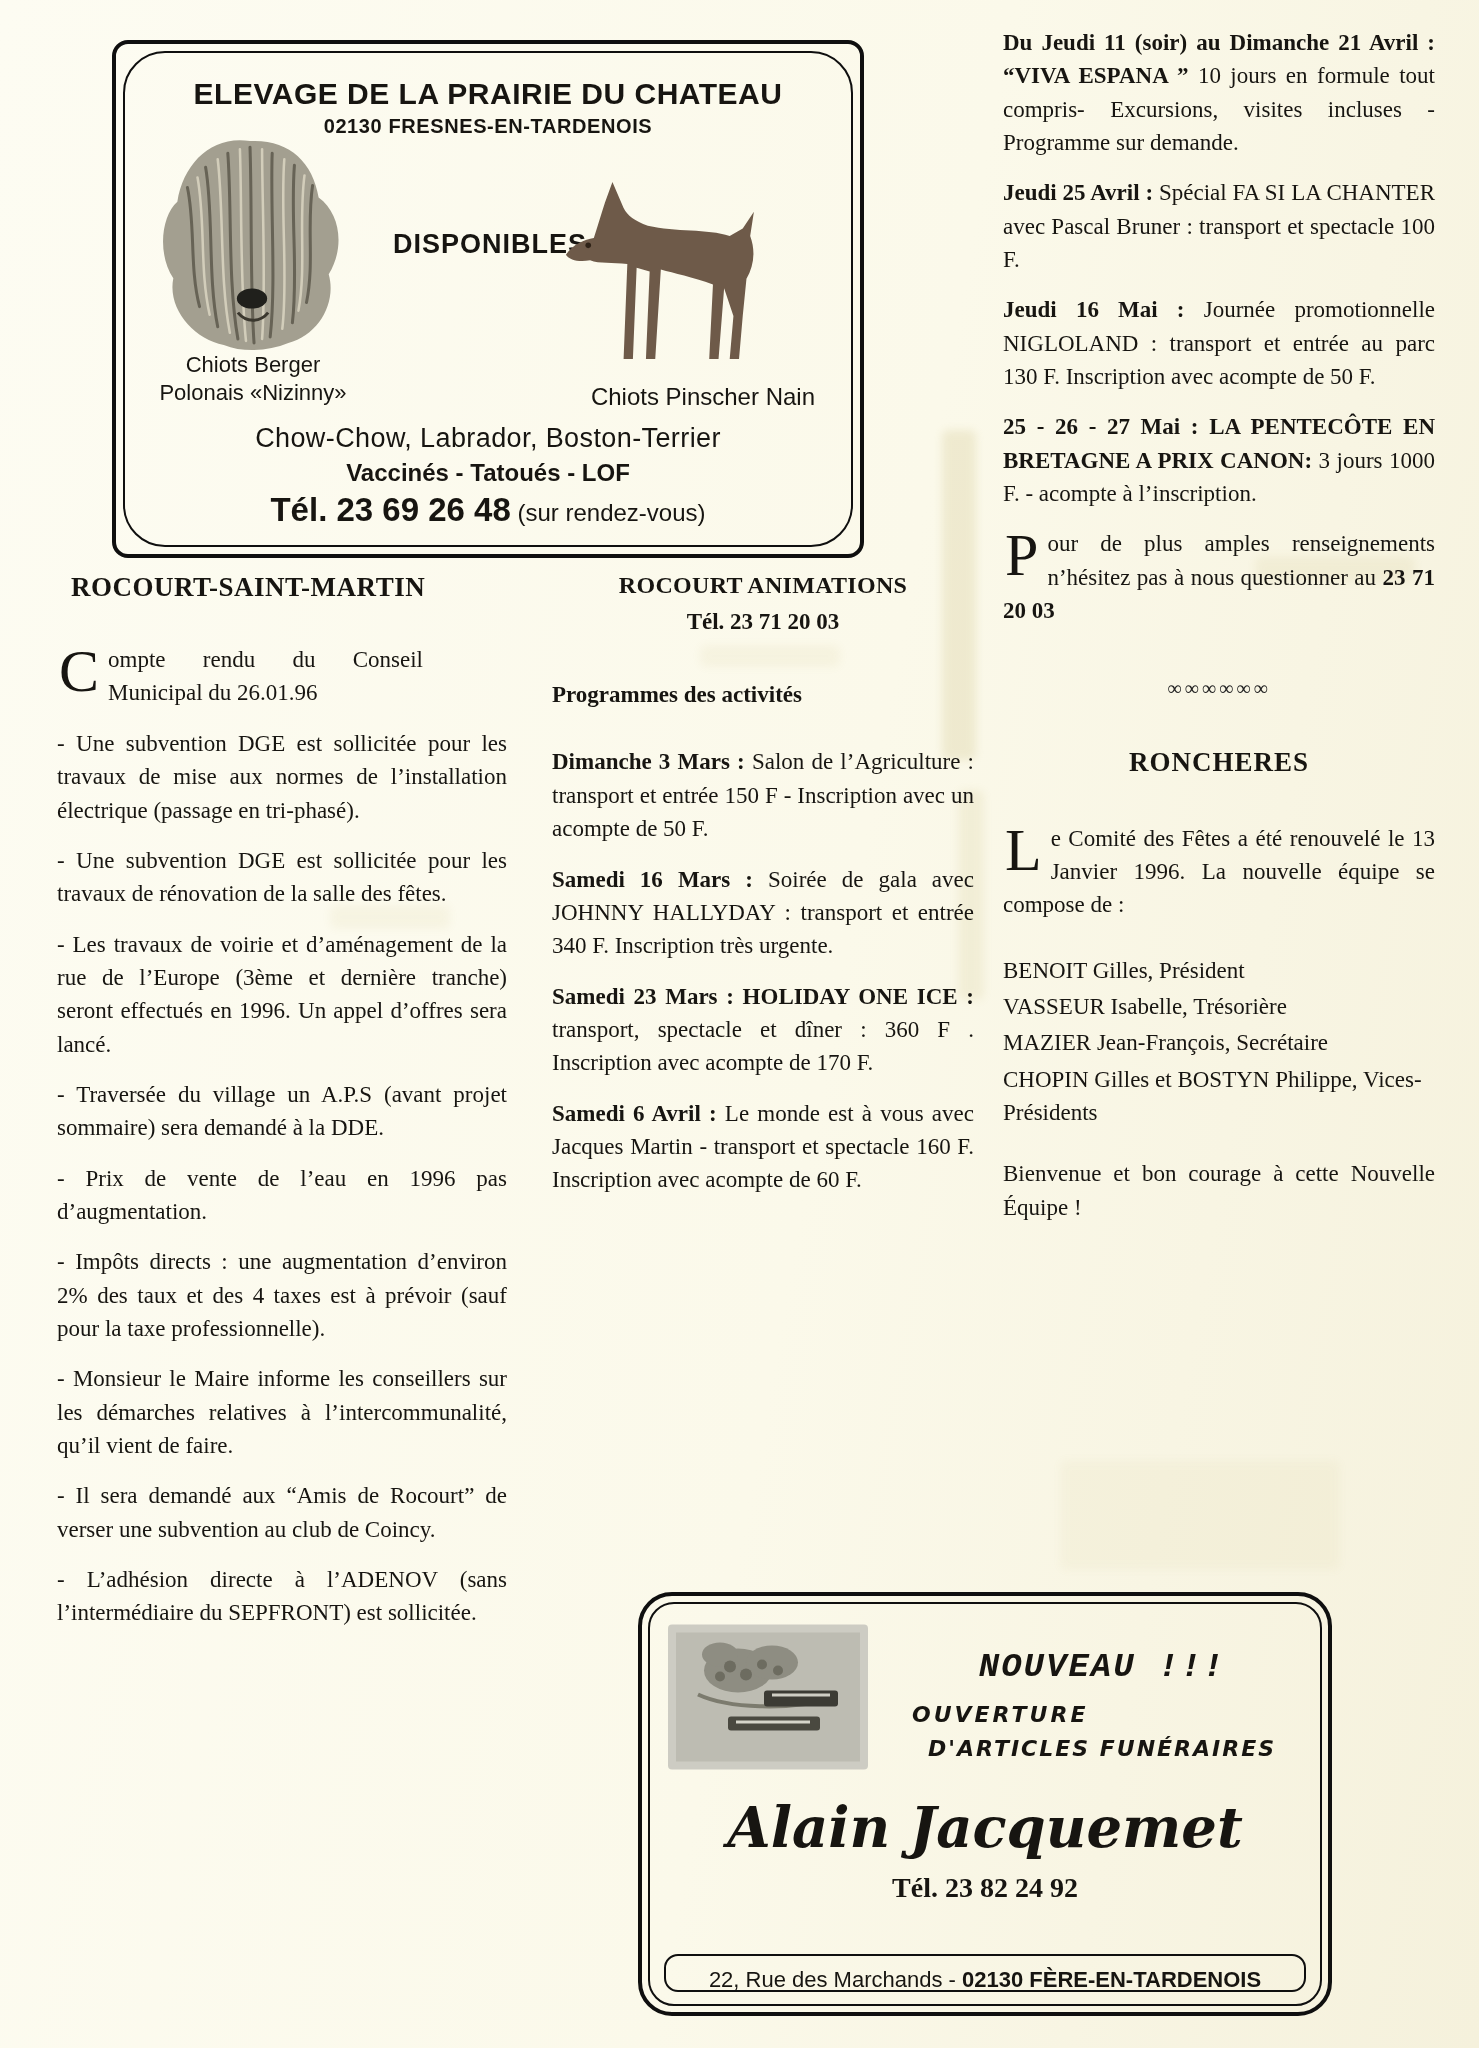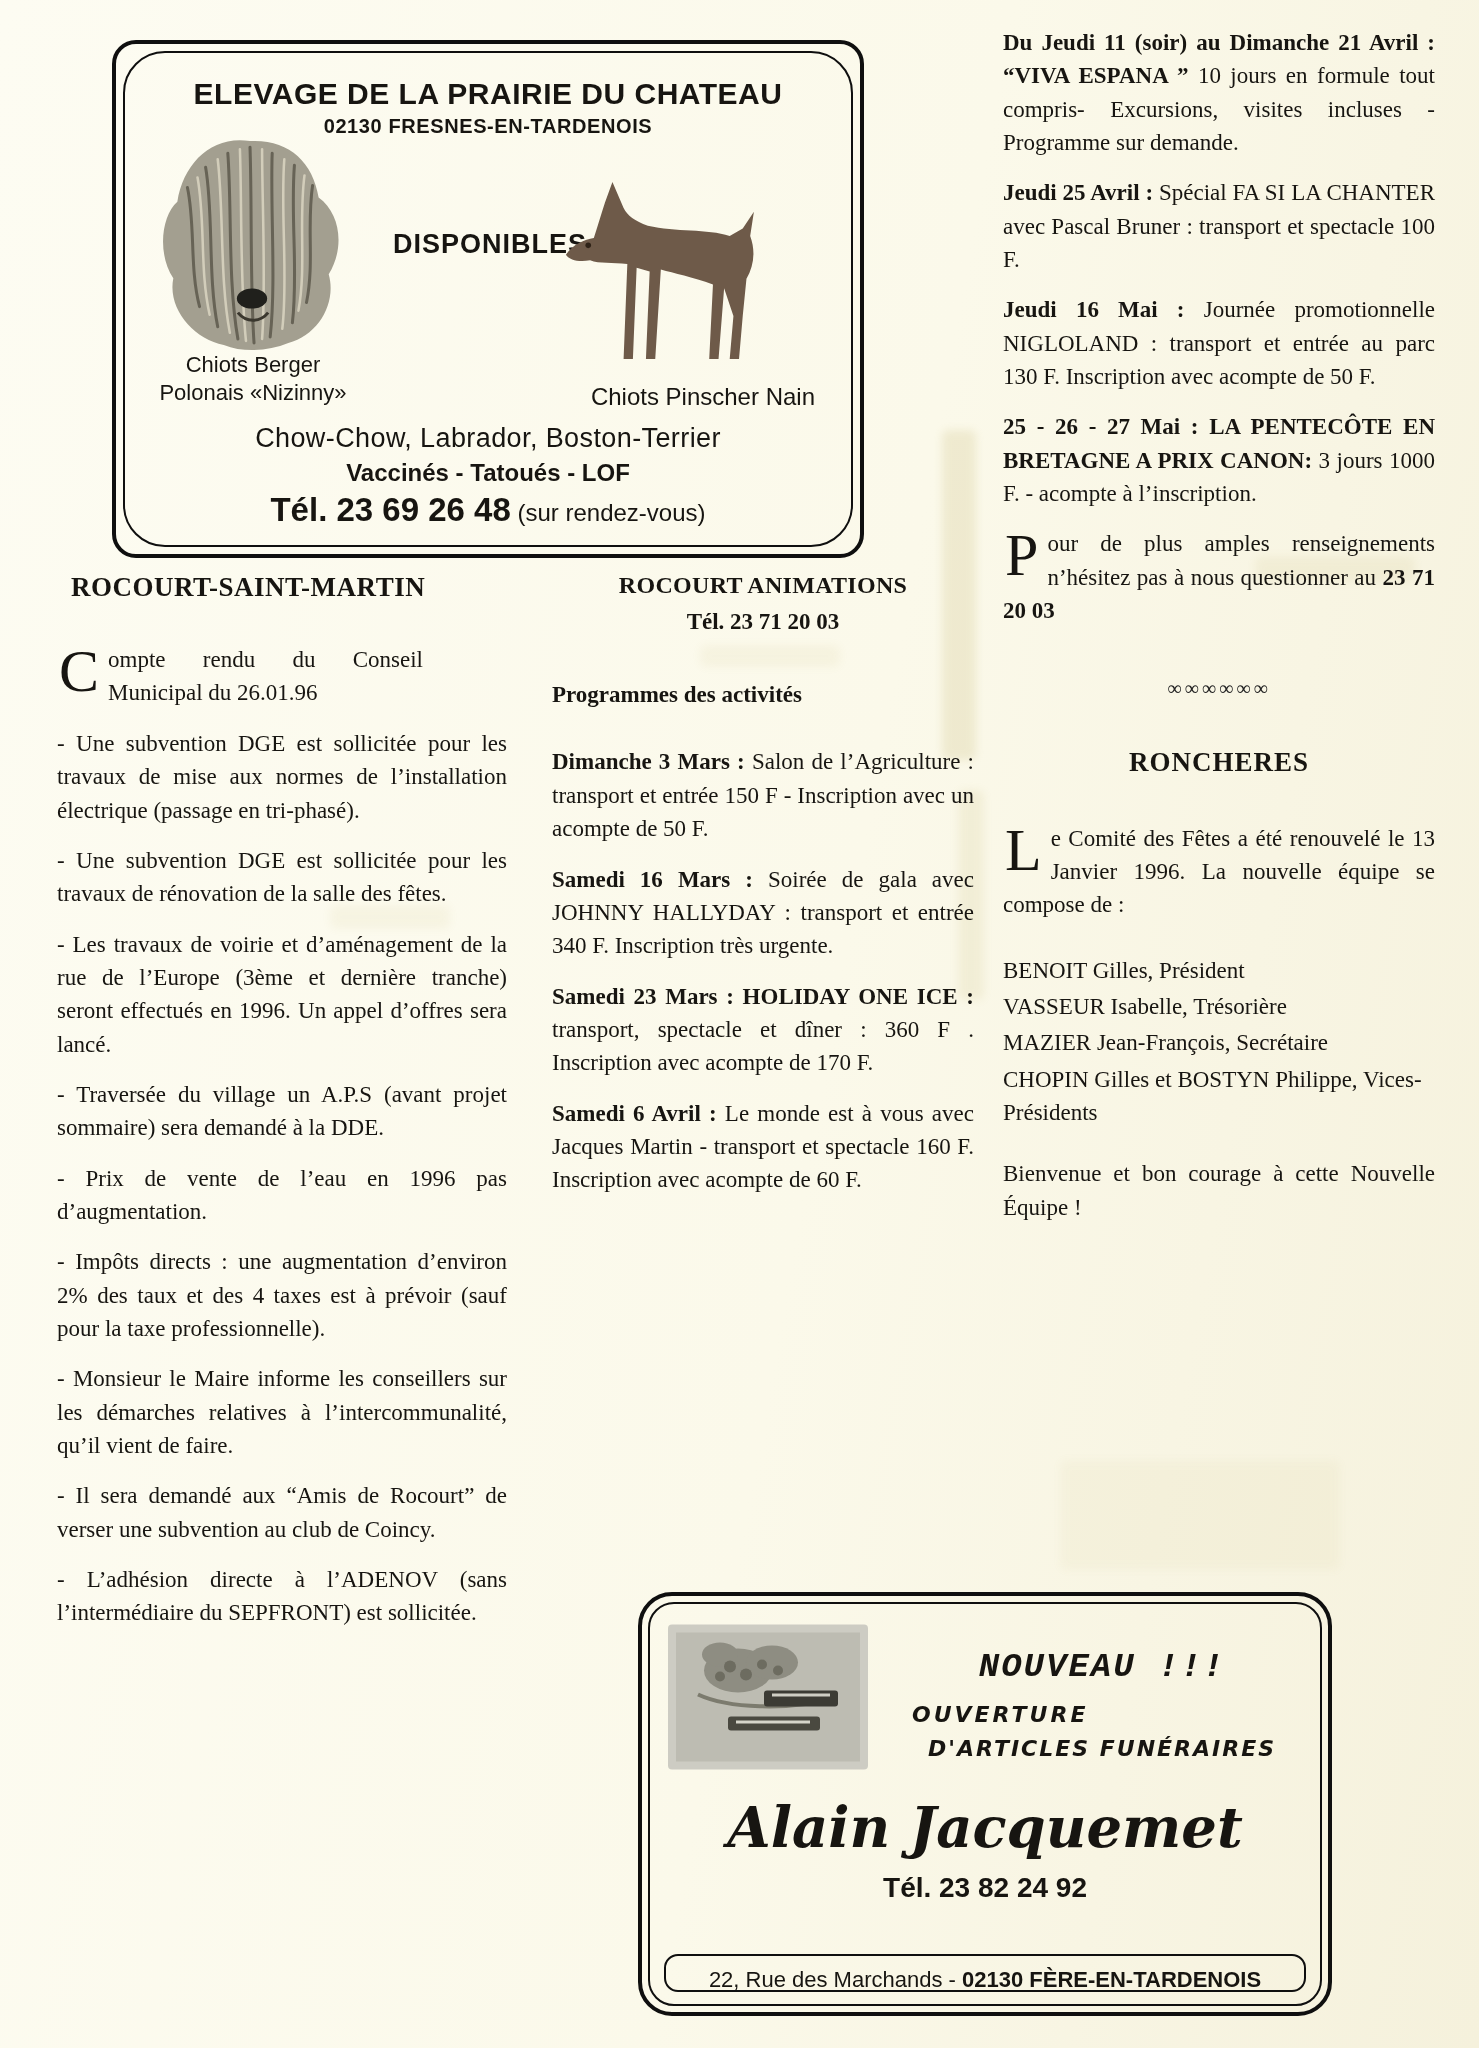--- a/index.html
+++ b/index.html
@@ -28,21 +28,21 @@
   .item b{white-space:normal}
   .right-item{margin:0 0 28px}
   .more-info{margin-top:34px}
   .sep{text-align:center;letter-spacing:3px;font-size:20px;margin:46px 0 40px;color:#222}
   .ronch-head{text-align:center;font-weight:bold;font-size:27px;letter-spacing:1px;margin:0 0 40px}
   .members{margin:32px 0 28px;text-align:left}
   .members div{margin:0 0 3px}
   .closing{margin-top:6px}
 
   
-  .adA{position:absolute;left:112px;top:40px;width:752px;height:518px;border:4px solid #0f0f0f;border-radius:24px;padding:7px}
+  .adA{position:absolute;left:112px;top:40px;width:752px;height:518px;border:4px solid #0f0f0f;border-radius:16px;padding:7px}
   .adA-in{position:relative;width:100%;height:100%;border:2px solid #0f0f0f;border-radius:42px;font-family:"Liberation Sans",sans-serif}
   .adA-in>div,.adA-in>svg{position:absolute}
   .adA-title{top:24px;left:0;width:100%;text-align:center;font-weight:bold;font-size:30px;letter-spacing:.5px}
   .adA-sub{top:62px;left:0;width:100%;text-align:center;font-weight:bold;font-size:20px;letter-spacing:.6px}
   .adA-disp{top:176px;left:232px;width:266px;text-align:center;font-weight:bold;font-size:27px;letter-spacing:1px}
   .adA-dog1{top:76px;left:24px;width:202px;height:222px}
   .adA-dog2{top:118px;left:426px;width:242px;height:212px}
   .adA-capL{top:298px;left:6px;width:244px;text-align:center;font-size:22px;line-height:1.25}
   .adA-capR{top:330px;left:418px;width:272px;text-align:right;font-size:24px}
   .adA-breeds{top:370px;left:0;width:100%;text-align:center;font-size:27px;letter-spacing:.4px}
@@ -51,21 +51,21 @@
   .adA-phone b{font-size:33px}
 
   
   .adB{position:absolute;left:638px;top:1592px;width:694px;height:424px;border:4px solid #0f0f0f;border-radius:34px;padding:6px}
   .adB-in{position:relative;width:100%;height:100%;border:2px solid #0f0f0f;border-radius:26px;font-family:"Liberation Sans",sans-serif}
   .adB-img{position:absolute;top:20px;left:18px;width:200px;height:146px}
   .adB-head{position:absolute;top:44px;left:262px;width:380px;text-align:center;font-weight:bold;font-style:italic;font-size:34px;letter-spacing:2px;font-family:Liberation Mono, monospace}
   .adB-l2{position:absolute;top:98px;left:262px;width:380px;font-weight:bold;font-style:italic;font-size:22px;letter-spacing:3px;font-family:"DejaVu Sans",sans-serif}
   .adB-l3{position:absolute;top:132px;left:242px;width:420px;text-align:center;font-weight:bold;font-style:italic;font-size:22px;letter-spacing:2px;font-family:"DejaVu Sans",sans-serif}
   .adB-name{position:absolute;top:190px;left:0;width:100%;text-align:center;font-style:italic;font-weight:bold;font-size:56px;font-family:"DejaVu Serif",serif}
-  .adB-phone{position:absolute;top:268px;left:0;width:100%;text-align:center;font-weight:bold;font-size:28px;font-family:Liberation Sans, sans-serif}
+  .adB-phone{position:absolute;top:268px;left:0;width:100%;text-align:center;font-weight:bold;font-size:28px;font-family:Liberation Serif, serif}
   .adB-addr{position:absolute;left:14px;right:14px;bottom:12px;height:38px;border:2px solid #0f0f0f;border-radius:14px;text-align:center;line-height:47px;font-size:22px}
 </style>
 </head>
 <body>
 
 <div class="page">
 
   <div class="ghost" style="left:942px;top:430px;width:34px;height:330px;opacity:.16"></div>
   <div class="ghost" style="left:958px;top:790px;width:26px;height:210px;opacity:.11"></div>
   <div class="ghost" style="left:1255px;top:556px;width:160px;height:26px;opacity:.09"></div>

